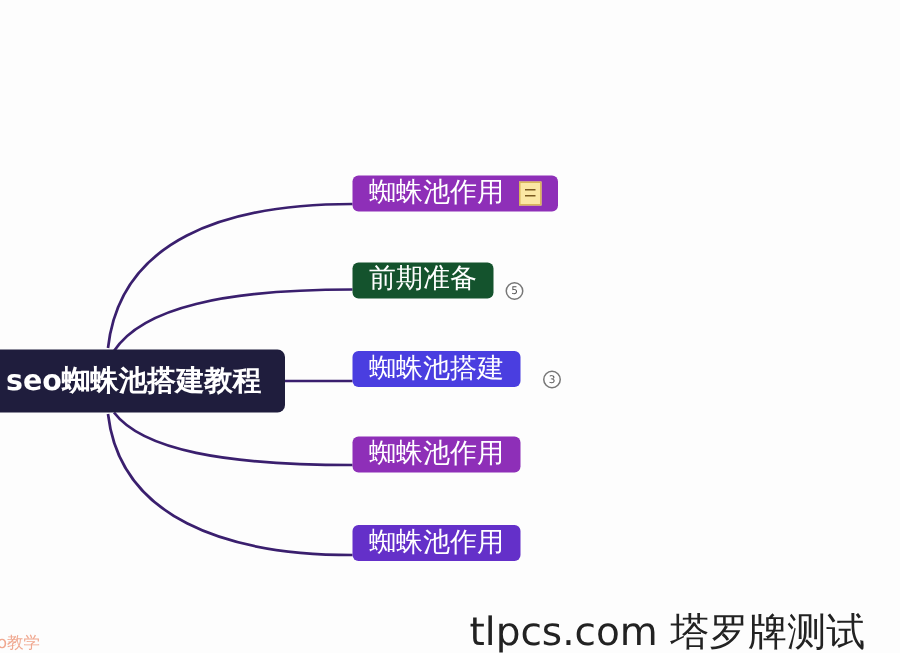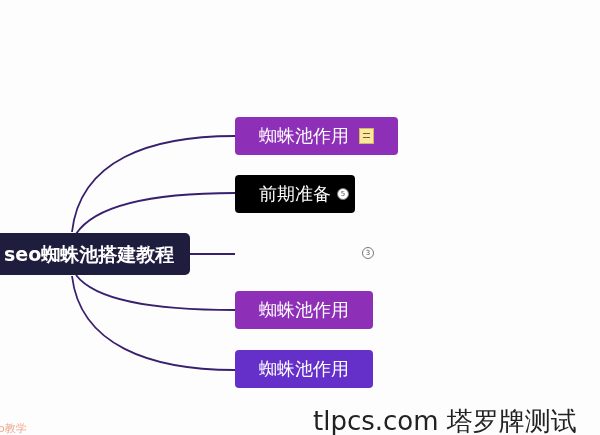--- a/index.html
+++ b/index.html
@@ -12,23 +12,23 @@
     svg.links { position: absolute; left: 0; top: 0; }
     .root {
       position: absolute; left: -14px; top: 233px;
       height: 42px; padding: 0 16px 0 18px;
       background: #1f1d3d; color: #ffffff;
       border-radius: 5px;
       font-size: 19px; font-weight: bold; line-height: 42px;
       white-space: nowrap;
     }
     .node {
-      position: absolute; left: 235px; height: 38px;
+      position: absolute; left: 235px; height: 24px;
       color: #ffffff; border-radius: 4px;
-      font-size: 18px; line-height: 38px; padding: 0 24px;
+      font-size: 18px; line-height: 38px; padding: 0 11px;
       white-space: nowrap; display: flex; align-items: center;
     }
     .note-icon {
       display: inline-block; width: 13px; height: 14px;
       background: #fbe7a4; border: 1px solid #d8b65a; margin-left: 10px;
       position: relative;
     }
     .note-icon::before, .note-icon::after {
       content: ""; position: absolute; left: 3px; right: 3px; height: 1px; background: #7a5a20;
     }
@@ -64,25 +64,28 @@
 
   <div class="root">
     <span>seo蜘蛛池搭建教程</span>
   </div>
 
   <div class="node" style="top:117px;background:#8e2fb8;">
     <span>蜘蛛池作用</span>
     <span class="note-icon"></span>
   </div>
 
-  <div class="node" style="top:175px;background:#000000;">
+  <div class="node" style="top:175px;background:#14532d;font-family:Liberation Mono, monospace;">
     <span>前期准备</span>
   </div>
   <span class="badge" style="left:337px;top:188px;">5</span>
 
+  <div class="node" style="top:234px;background:#4a3ee0;">
+    <span>蜘蛛池搭建</span>
+  </div>
   <span class="badge" style="left:362px;top:247px;">3</span>
 
   <div class="node" style="top:291px;background:#8e2fb8;">
     <span>蜘蛛池作用</span>
   </div>
 
   <div class="node" style="top:350px;background:#6430c9;">
     <span>蜘蛛池作用</span>
   </div>
 

